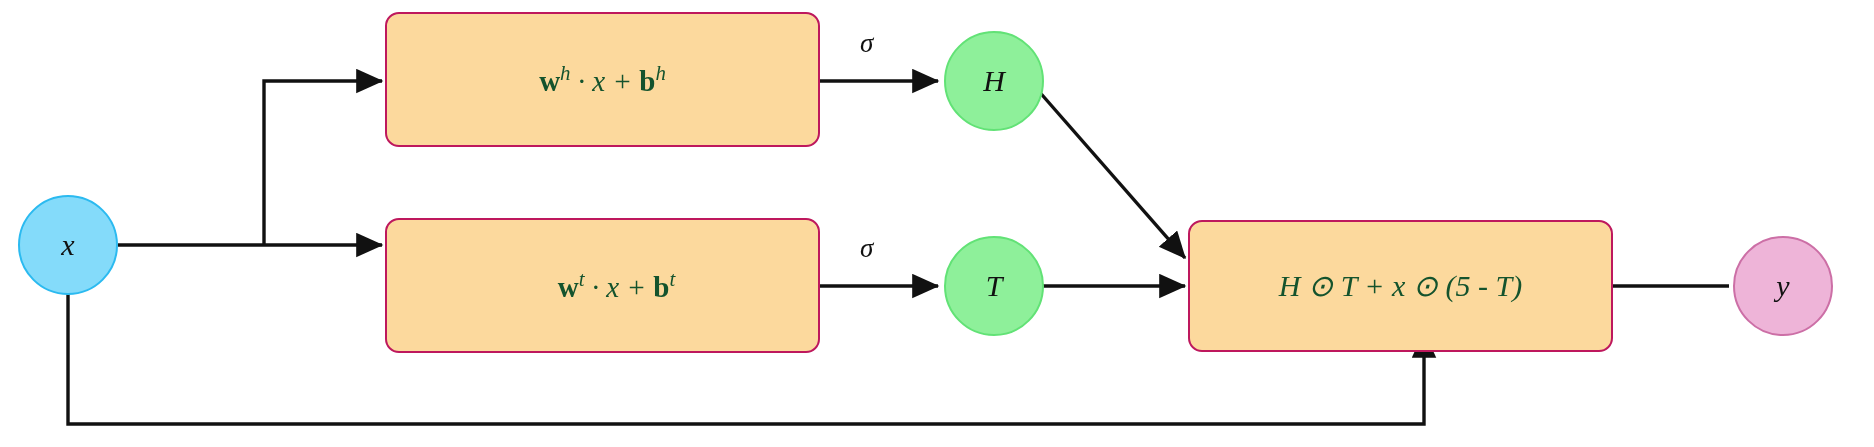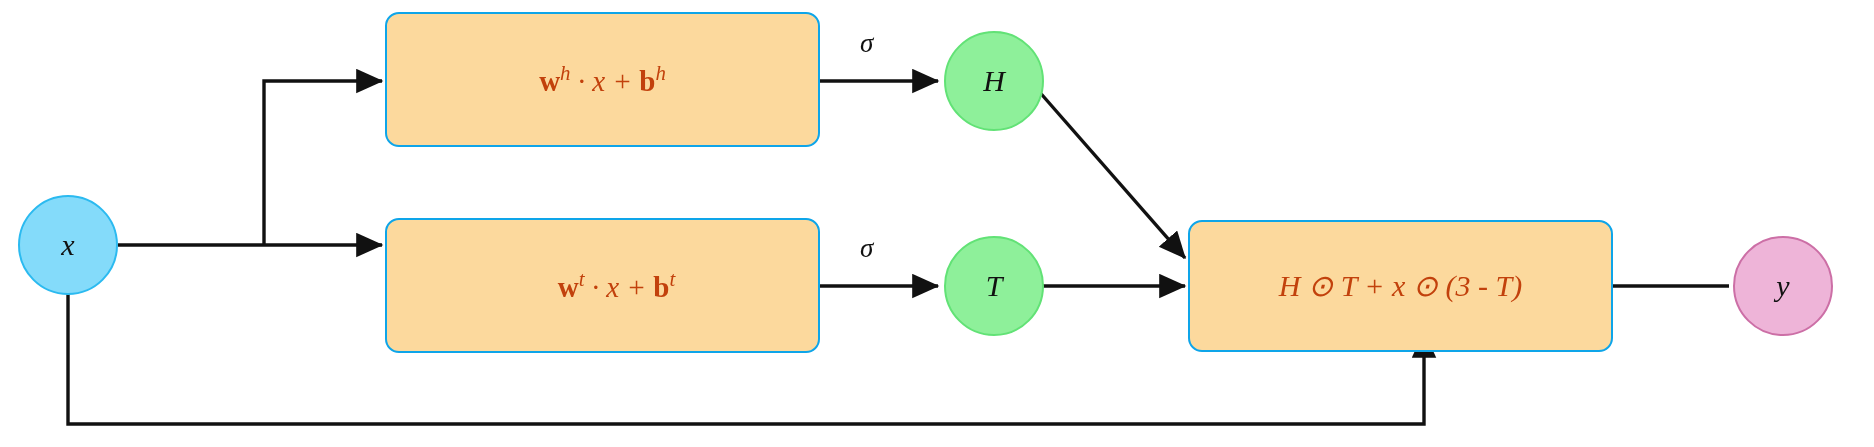--- a/index.html
+++ b/index.html
@@ -22,27 +22,27 @@
     position: absolute;
     left: 0;
     top: 0;
     width: 1874px;
     height: 447px;
   }
   .node-box {
     position: absolute;
     box-sizing: border-box;
     background: #fcd99d;
-    border: 2px solid #0ea5e9;
+    border: 2px solid #be185d;
     border-radius: 14px;
     display: flex;
     align-items: center;
     justify-content: center;
     font-family: "Liberation Serif", serif;
-    color: #c2410c;
+    color: #14532d;
   }
   .node-circle {
     position: absolute;
     box-sizing: border-box;
     border-radius: 50%;
     display: flex;
     align-items: center;
     justify-content: center;
     font-family: "Liberation Serif", serif;
     color: #111111;
@@ -140,20 +140,20 @@
 
   <div class="node-circle circle-gate" style="left:944px; top:31px; width:100px; height:100px; font-size:30px;">
     <span class="math var-sym">H</span>
   </div>
 
   <div class="node-circle circle-gate" style="left:944px; top:236px; width:100px; height:100px; font-size:30px;">
     <span class="math var-sym">T</span>
   </div>
 
   <div class="node-box" style="left:1188px; top:220px; width:425px; height:132px; font-size:30px;">
-    <span class="math">H ⊙ T + x ⊙ (3 - T)</span>
+    <span class="math">H ⊙ T + x ⊙ (5 - T)</span>
   </div>
 
   <div class="node-circle circle-output" style="left:1733px; top:236px; width:100px; height:100px; font-size:30px;">
     <span class="math var-sym">y</span>
   </div>
 
 </div>
 
 </body></html>

